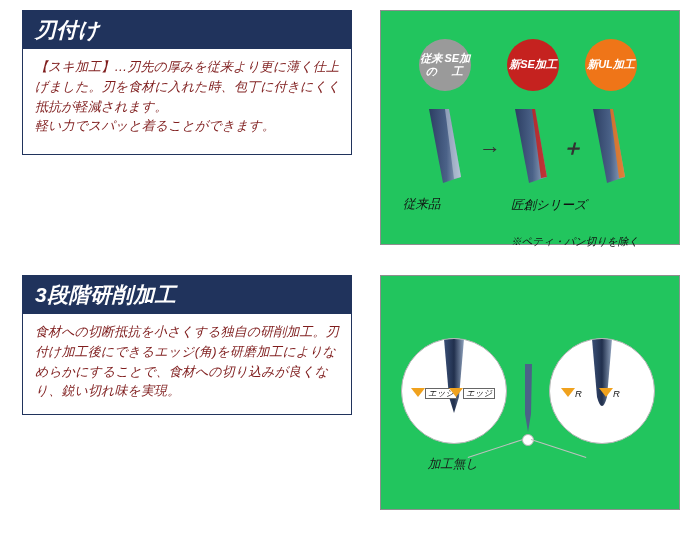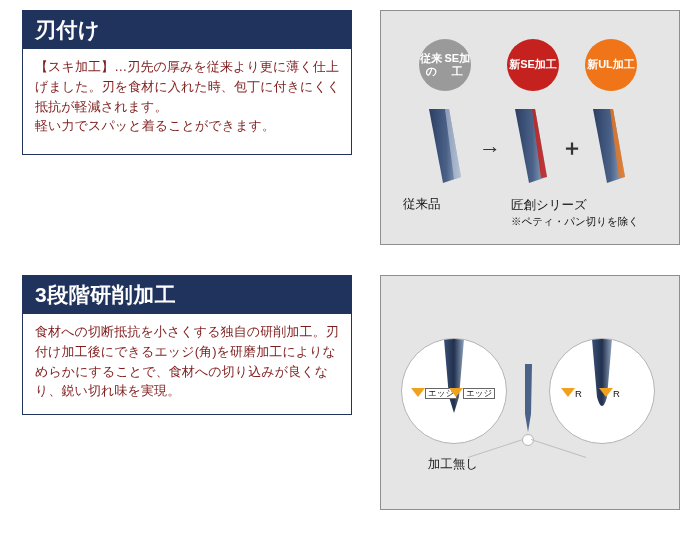--- a/index.html
+++ b/index.html
@@ -11,20 +11,21 @@
     height: 543px;
     background: #ffffff;
     font-family: "Liberation Sans", sans-serif;
     color: #1a1a1a;
     overflow: hidden;
   }
   .page {
     position: relative;
     width: 700px;
     height: 543px;
+    font-style: italic;
   }
 
   
   .text-panel {
     position: absolute;
     left: 22px;
     width: 330px;
     border: 1px solid #20335c;
     box-sizing: border-box;
     background: #ffffff;
@@ -50,21 +51,21 @@
   }
   .panel-body p { margin: 0; }
 
   
   .figure-panel {
     position: absolute;
     left: 380px;
     width: 300px;
     border: 1px solid #8e8e8e;
     box-sizing: border-box;
-    background: #e5e5e5;
+    background: #22c55e;
   }
   #figure-top { top: 10px; height: 235px; }
   #figure-bottom { top: 275px; height: 235px; }
 
   
   .fig-top-inner {
     position: relative;
     width: 100%;
     height: 100%;
   }
@@ -108,21 +109,21 @@
   #op-plus  { left: 180px; top: 122px; }
 
   .cap {
     position: absolute;
     font-size: 12.5px;
     color: #111111;
     text-align: left;
   }
   #cap-old { left: 22px; top: 185px; width: 90px; }
   #cap-series { left: 130px; top: 185px; width: 155px; line-height: 1.45; }
-  .cap-small { font-size: 10.5px; display: block; }
+  .cap-small { font-size: 10.5px; display: block; margin-top: 20px; }
 
   
   .fig-bot-inner {
     position: relative;
     width: 100%;
     height: 100%;
   }
   .mag {
     position: absolute;
     width: 104px;

